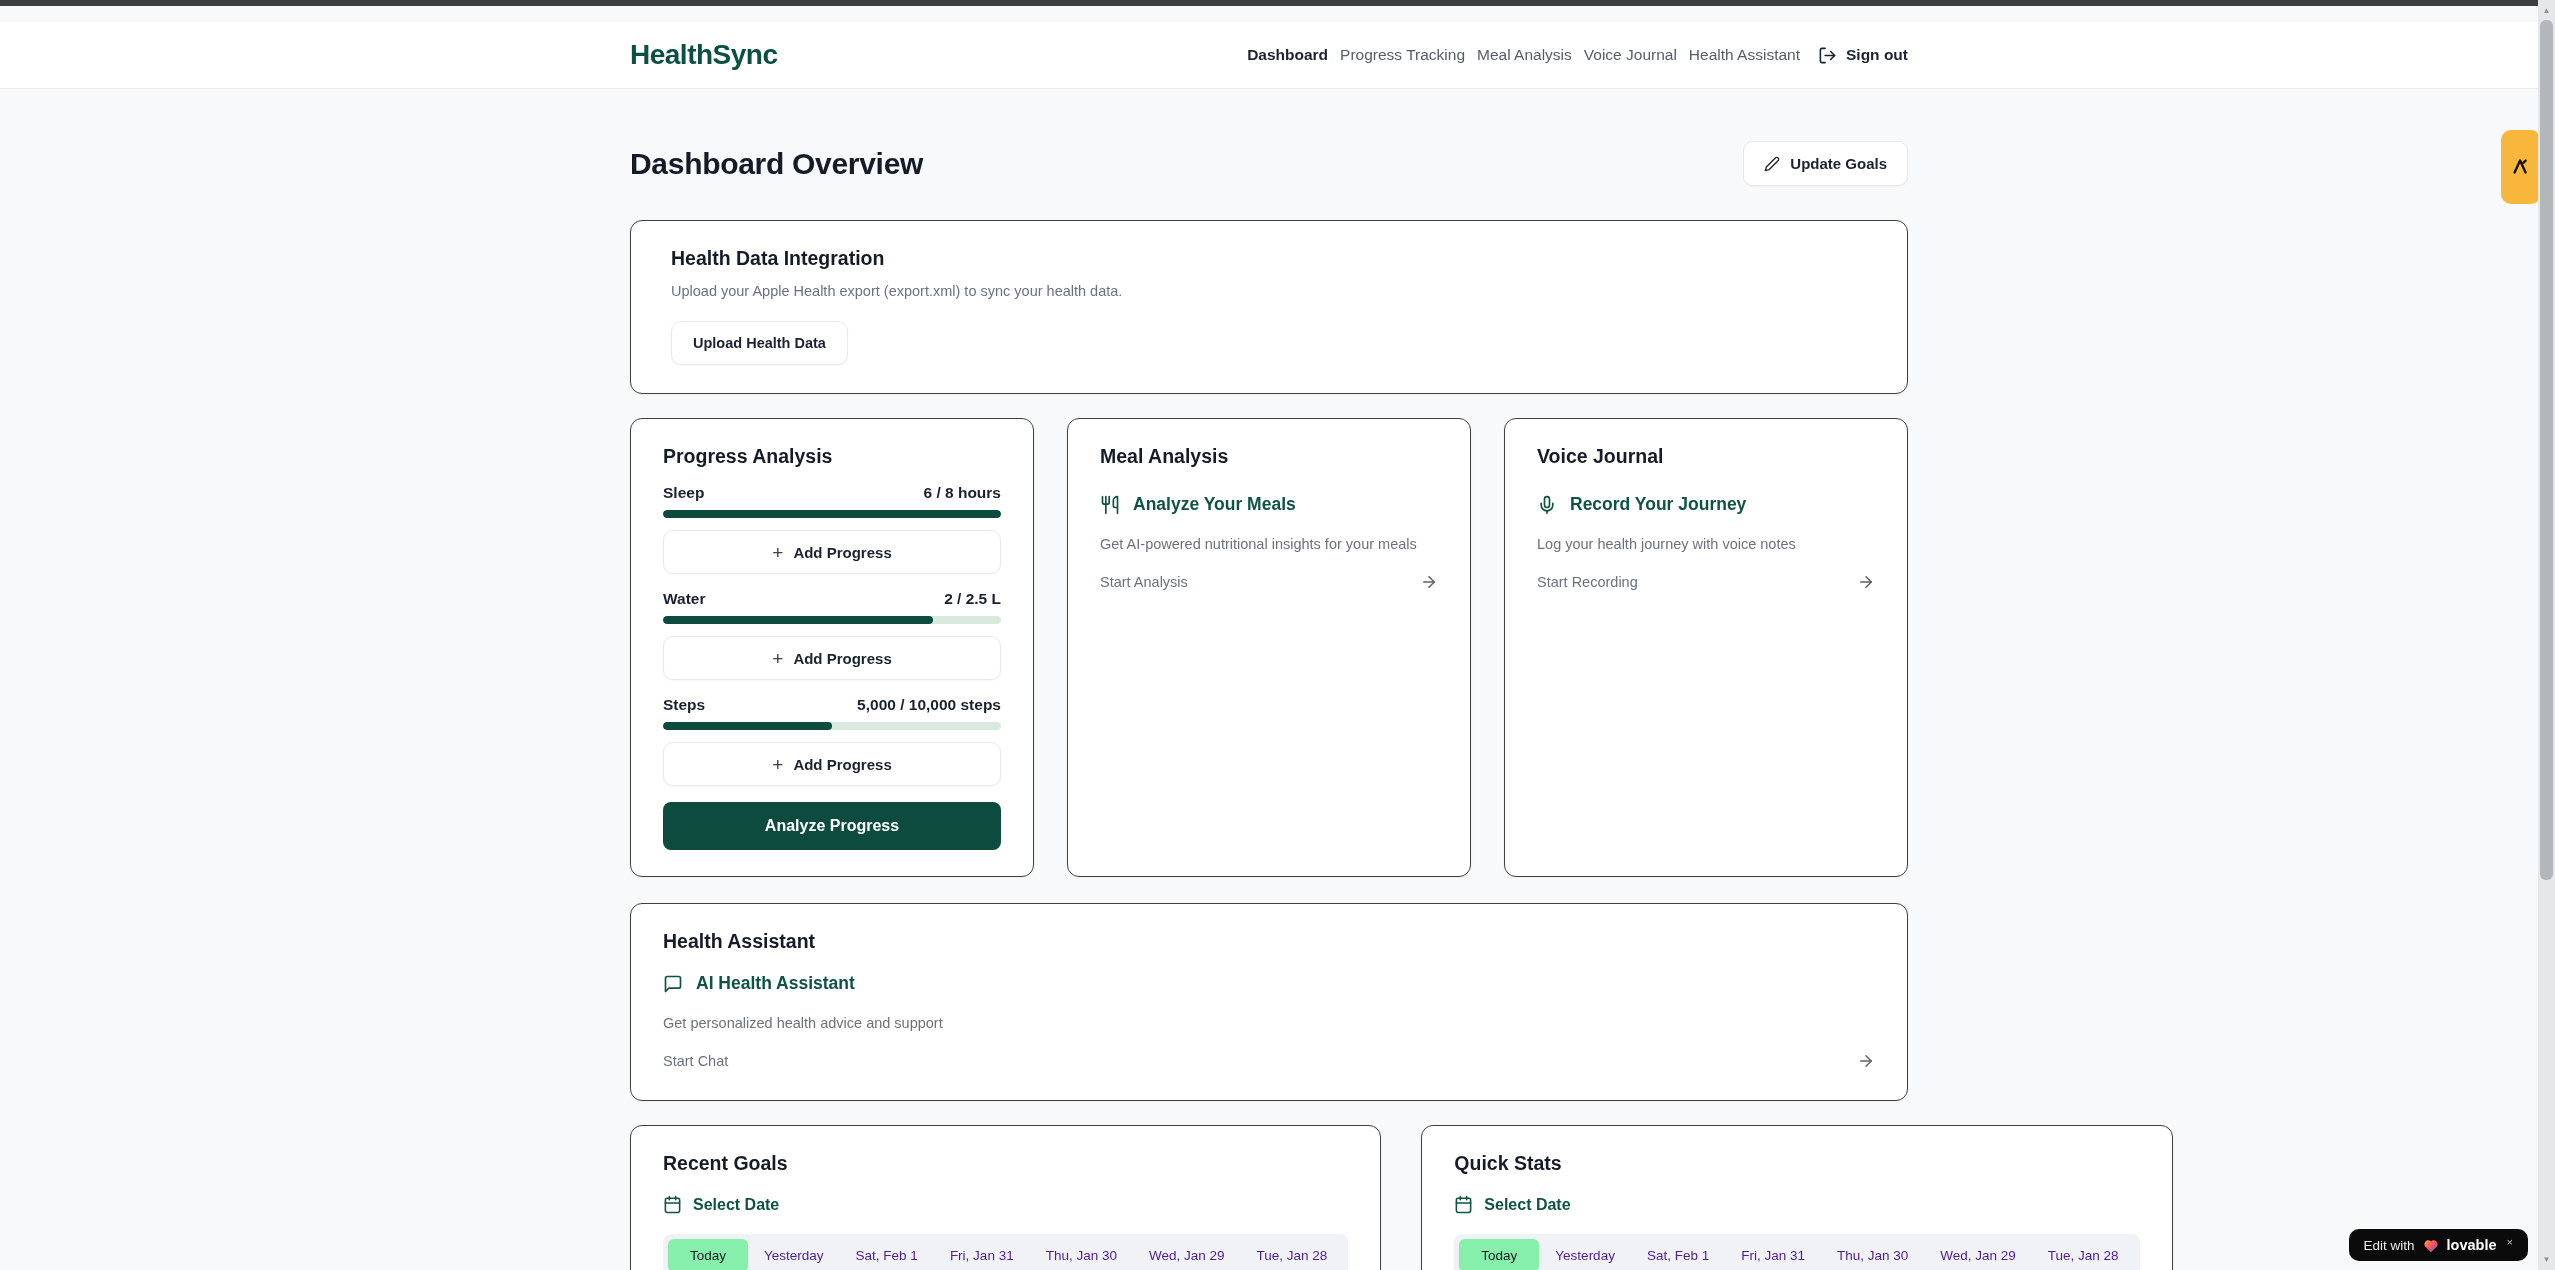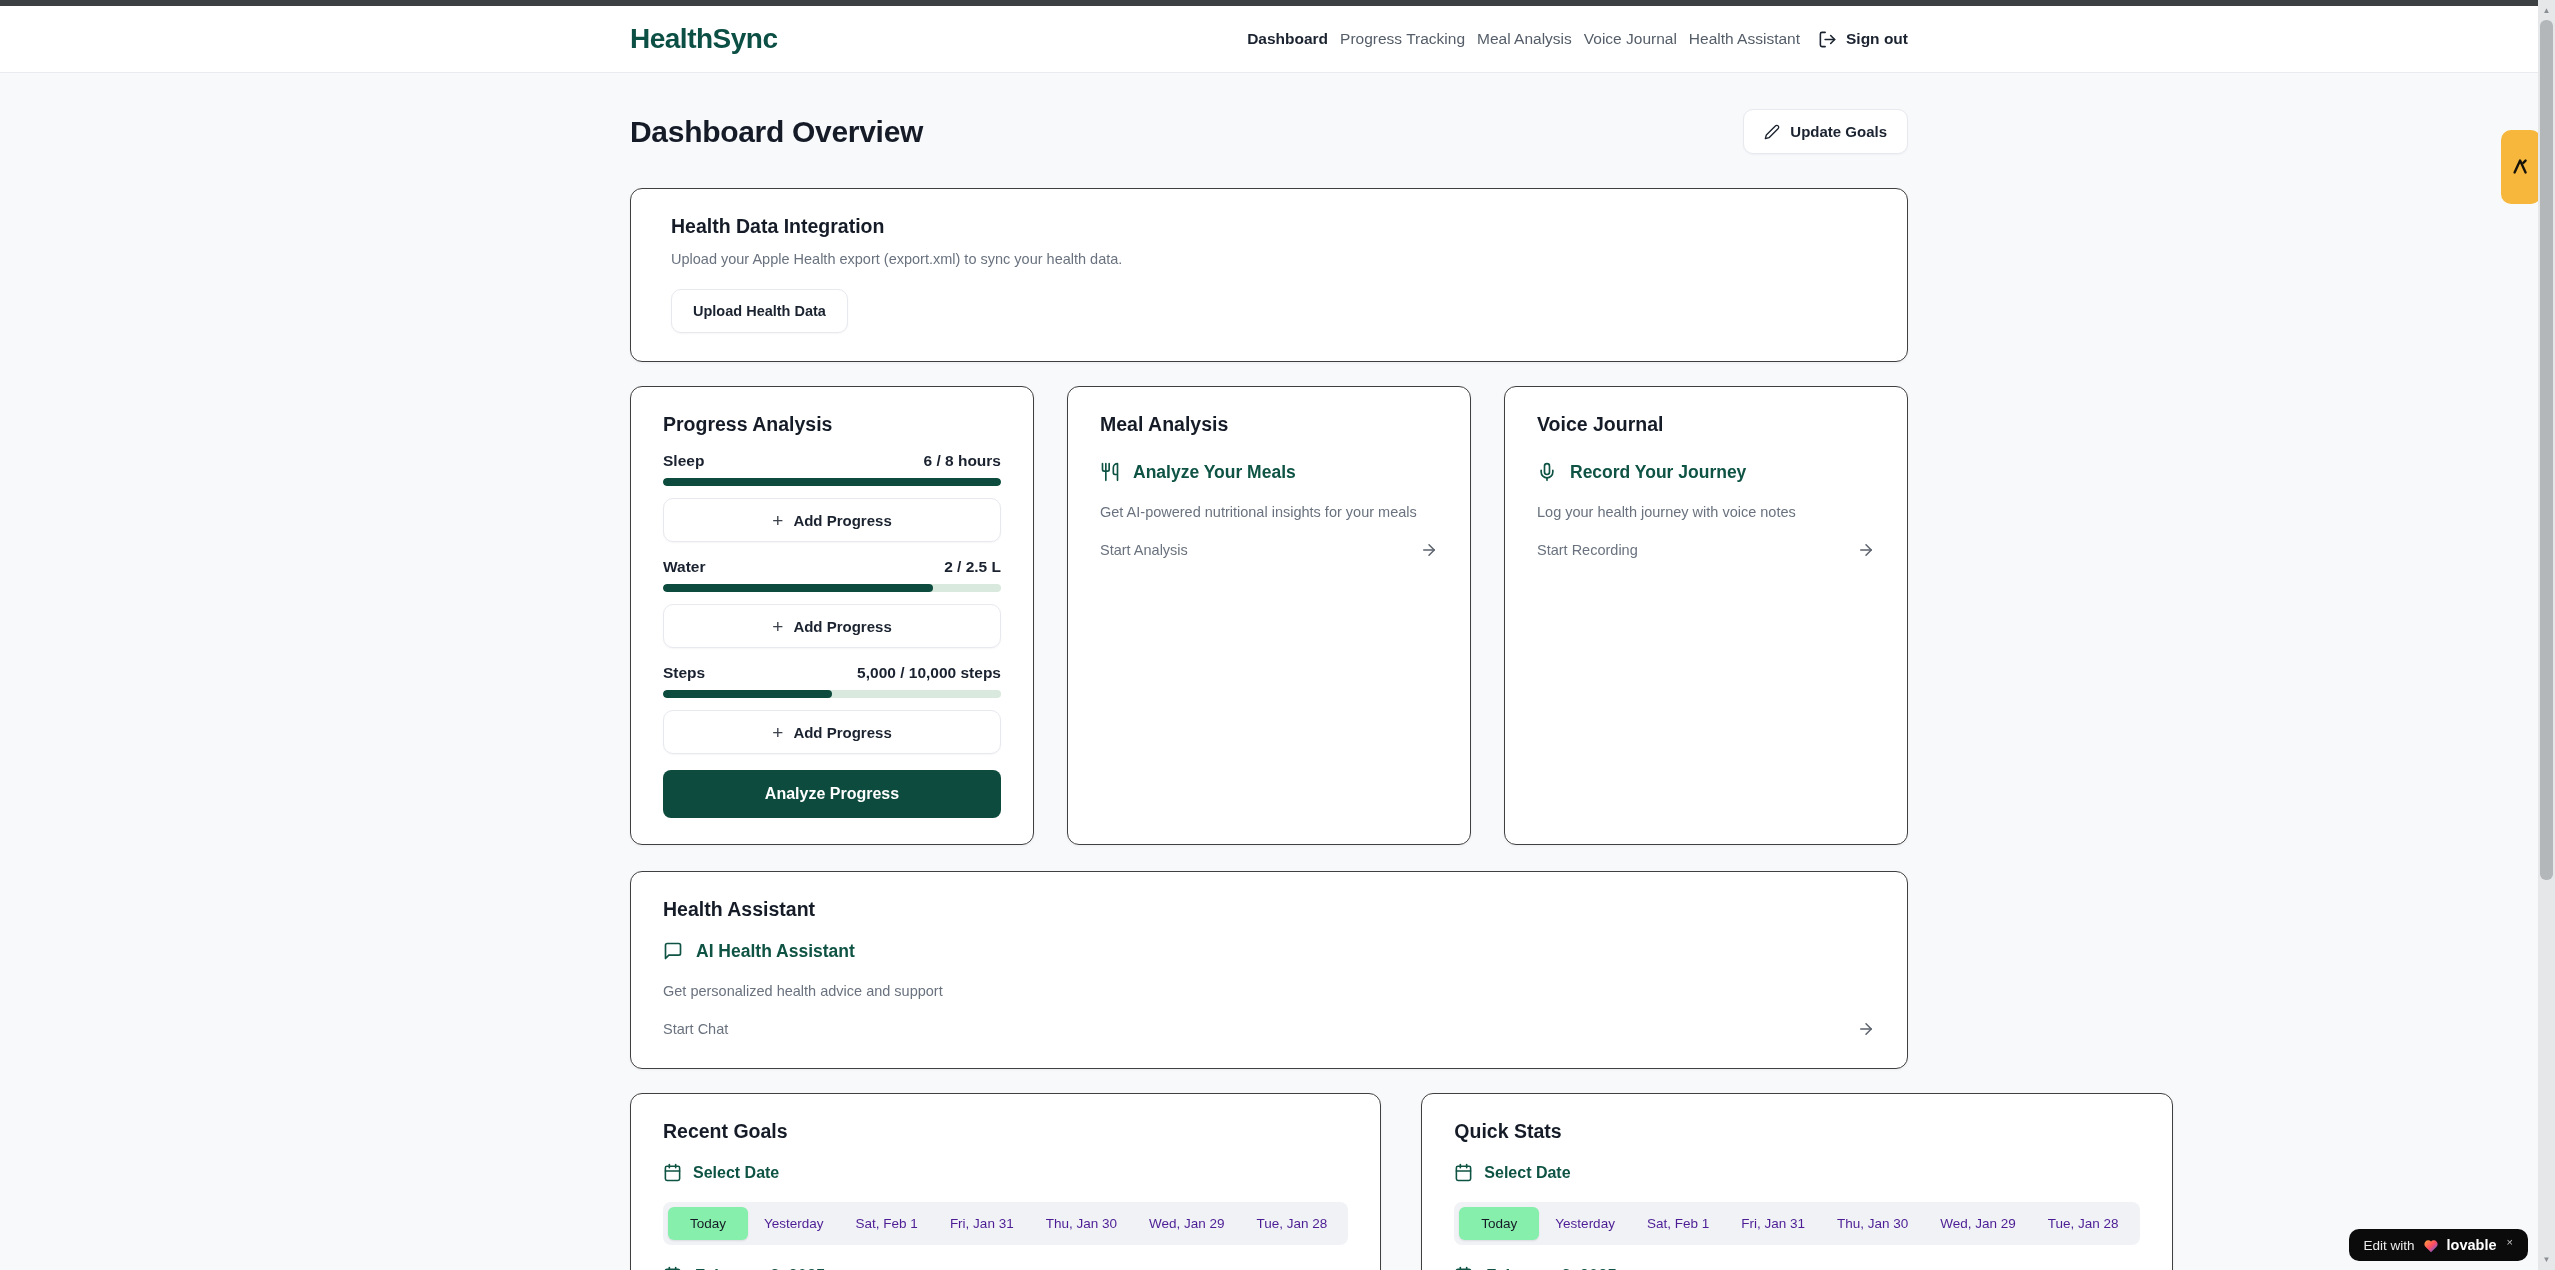--- a/index.html
+++ b/index.html
@@ -20,21 +20,21 @@
     font-family:"Liberation Sans","DejaVu Sans",sans-serif;
     background:var(--page-bg);
     position:relative;
     color:var(--label);
   }
   .top-strip{height:6px;background:#3d4043;width:100%;}
   .viewport{width:2538px;}
 
   
   .header{background:#ffffff;height:67px;border-bottom:1px solid #e9ebef;}
-  .container{width:1342px;margin:0 auto;padding:0 32px;}
+  .container{width:1342px;margin:16px auto;padding:0 32px;}
   .header .container{display:flex;align-items:center;justify-content:space-between;height:100%;}
   .logo{font-size:28px;font-weight:bold;color:#0c4f44;letter-spacing:-0.5px;}
   .nav{display:flex;align-items:center;gap:12px;}
   .nav-link{font-size:15.5px;color:var(--nav-gray);text-decoration:none;cursor:pointer;}
   .nav-link.active{color:#1b2330;font-weight:bold;}
   .signout{display:flex;align-items:center;gap:9px;margin-left:6px;cursor:pointer;}
   .signout-label{font-size:15.5px;font-weight:bold;color:#1b2330;}
   .icon{display:inline-flex;align-items:center;justify-content:center;flex:none;}
 
   
@@ -70,21 +70,21 @@
   .bar-fill{height:100%;border-radius:4px;background:var(--primary);}
   .btn-add{width:100%;height:44px;font-size:15px;}
   .plus{font-size:19px;font-weight:normal;color:#3c434d;line-height:1;}
   .btn-analyze{width:100%;height:48px;margin-top:14px;border:none;border-radius:8px;
                background:var(--primary);color:#fff;font-size:16px;font-weight:bold;
                display:flex;align-items:center;justify-content:center;cursor:pointer;font-family:inherit;}
   .p-title{margin-bottom:16px;}
 
   
   .feature-title{margin-bottom:26px;}
-  .feature-link{display:flex;align-items:flex-start;gap:13px;color:#0e5344;cursor:pointer;}
+  .feature-link{display:flex;align-items:flex-end;gap:13px;color:#0e5344;cursor:pointer;}
   .feature-link-label{font-size:17.5px;font-weight:bold;}
   .feature-desc{margin-top:21px;}
   .feature-action{margin-top:21px;display:flex;align-items:center;justify-content:space-between;cursor:pointer;}
   .feature-action-label{font-size:14.5px;color:var(--gray);}
 
   
   .card-assistant{padding:26px 32px 30px;margin-bottom:24px;}
 
   
   .grid-2{display:grid;grid-template-columns:1fr 1fr;gap:40px;}

